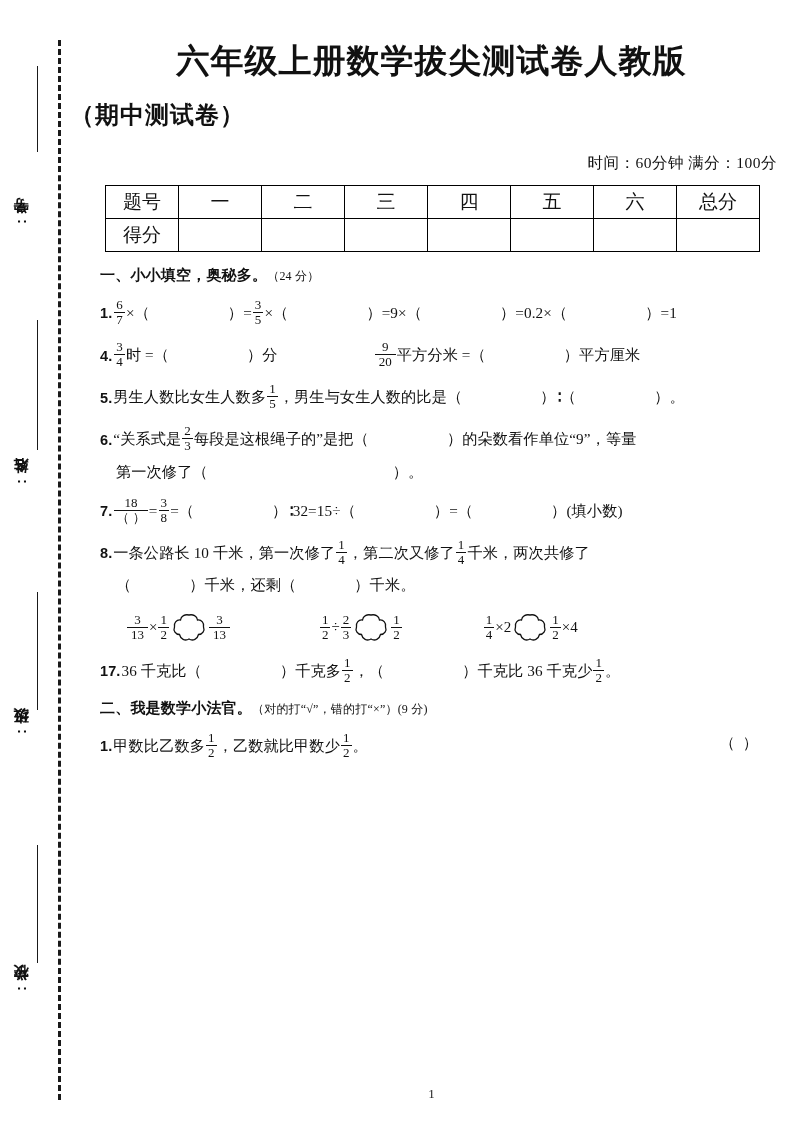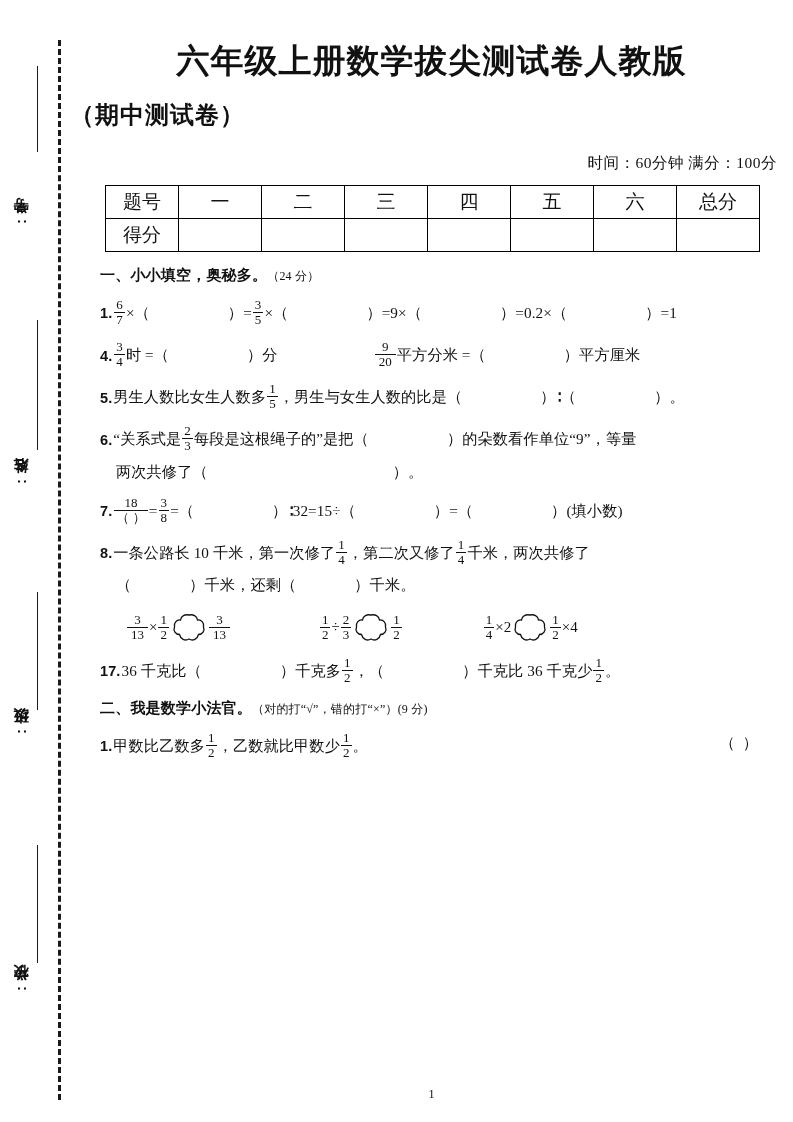--- a/index.html
+++ b/index.html
@@ -253,21 +253,21 @@
     <div class="q">
       <span class="num">4.</span><span class="frac"><span class="nu">3</span><span class="de">4</span></span><span>时 =（</span><span class="blank-lg"></span><span>）分</span><span class="gap-xl"></span><span class="frac wide"><span class="nu">9</span><span class="de">20</span></span><span>平方分米 =（</span><span class="blank-lg"></span><span>）平方厘米</span>
     </div>
 
     <div class="q">
       <span class="num">5.</span><span>男生人数比女生人数多</span><span class="frac"><span class="nu">1</span><span class="de">5</span></span><span>，男生与女生人数的比是（</span><span class="blank-lg"></span><span>）∶（</span><span class="blank-lg"></span><span>）。</span>
     </div>
 
     <div class="q">
       <span class="num">6.</span><span>“关系式是</span><span class="frac"><span class="nu">2</span><span class="de">3</span></span><span>每段是这根绳子的”是把（</span><span class="blank-lg"></span><span>）的朵数看作单位“9”，等量</span>
-      <span class="ln2"><span>两次共修了（</span><span class="blank-xl"></span><span>）。</span></span>
+      <span class="ln2"><span>第一次修了（</span><span class="blank-xl"></span><span>）。</span></span>
     </div>
 
     <div class="q">
       <span class="num">7.</span><span class="frac"><span class="nu">18</span><span class="de">（        ）</span></span><span>=</span><span class="frac"><span class="nu">3</span><span class="de">8</span></span><span>=（</span><span class="blank-lg"></span><span>）∶32=15÷（</span><span class="blank-lg"></span><span>）=（</span><span class="blank-lg"></span><span>）(填小数)</span>
     </div>
 
     <div class="q">
       <span class="num">8.</span><span>一条公路长 10 千米，第一次修了</span><span class="frac"><span class="nu">1</span><span class="de">4</span></span><span>，第二次又修了</span><span class="frac"><span class="nu">1</span><span class="de">4</span></span><span>千米，两次共修了</span>
       <span class="ln2"><span>（</span><span class="blank-md"></span><span>）千米，还剩（</span><span class="blank-md"></span><span>）千米。</span></span>
     </div>

